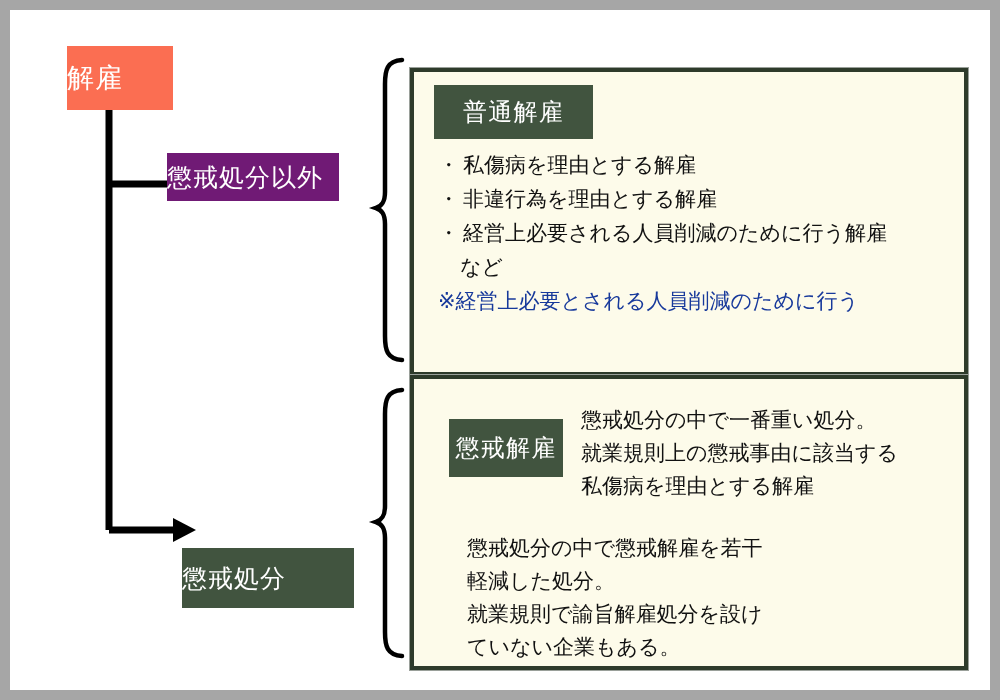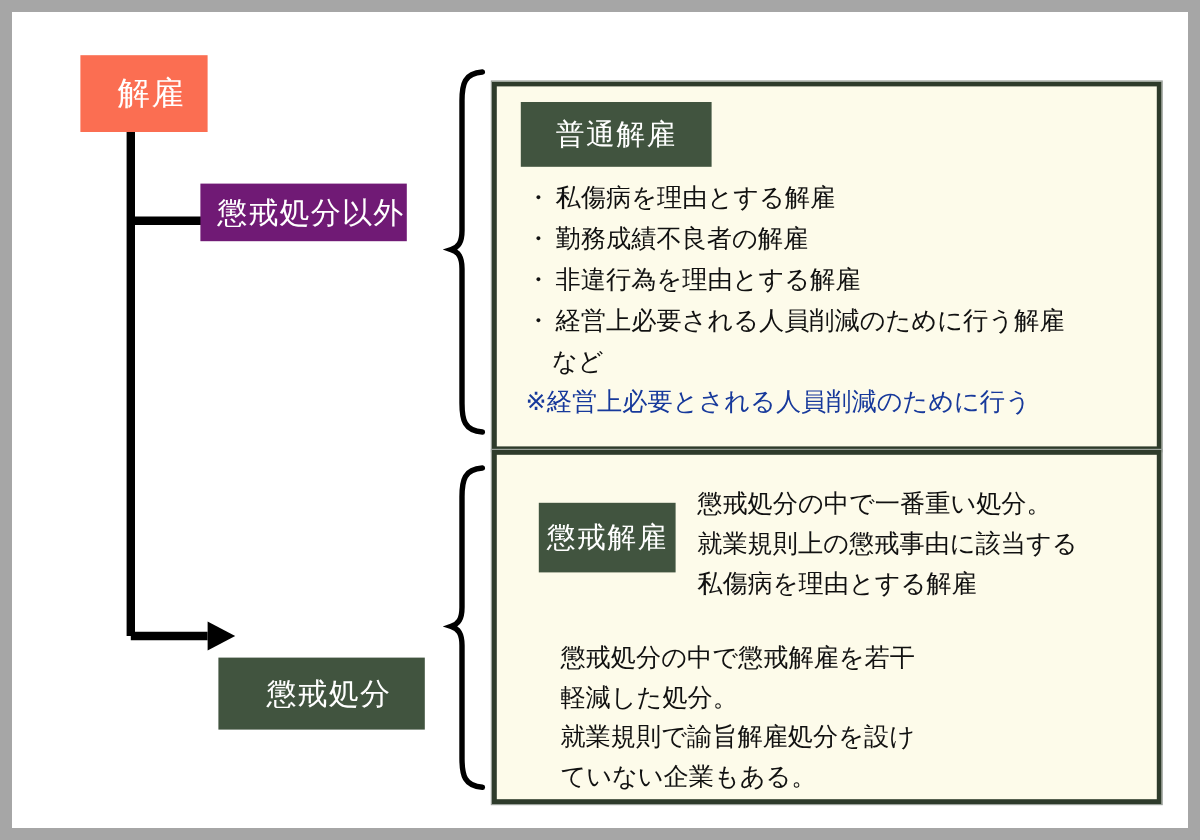--- a/index.html
+++ b/index.html
@@ -15,25 +15,24 @@
     border: 10px solid #A6A6A6;
     background: #FFFFFF;
   }
   #canvas {
     position: absolute; inset: 0;
   }
 
   
   .node {
     position: absolute;
-    display: flex; align-items: center; justify-content: center;
+    display: flex; align-items: center; justify-content: flex-start;
     color: #FFFFFF;
     letter-spacing: 0.04em;
     white-space: nowrap;
-    padding-left: 12px;
   }
   #node-kaiko {
     left: 57px; top: 36px; width: 106px; height: 64px;
     background: #FB6E52;
     font-size: 27px;
   }
   #node-other {
     left: 157px; top: 143px; width: 172px; height: 48px;
     background: #701a75;
     font-size: 25px;
@@ -159,23 +158,20 @@
 
       <div class="chip" id="chip-normal">
         <span>普通解雇</span>
       </div>
 
       <div id="normal-list">
         <div class="li">
           <span class="dot">・</span><span>私傷病を理由とする解雇</span>
         </div>
         <div class="li">
-          <span class="dot">・</span><span>勤務成績不良者の解雇</span>
-        </div>
-        <div class="li">
           <span class="dot">・</span><span>非違行為を理由とする解雇</span>
         </div>
         <div class="li">
           <span class="dot">・</span><span>経営上必要される人員削減のために行う解雇</span>
         </div>
         <div class="cont">など</div>
 
         <div class="note">※経営上必要とされる人員削減のために行う</div>
       </div>
     </div>

